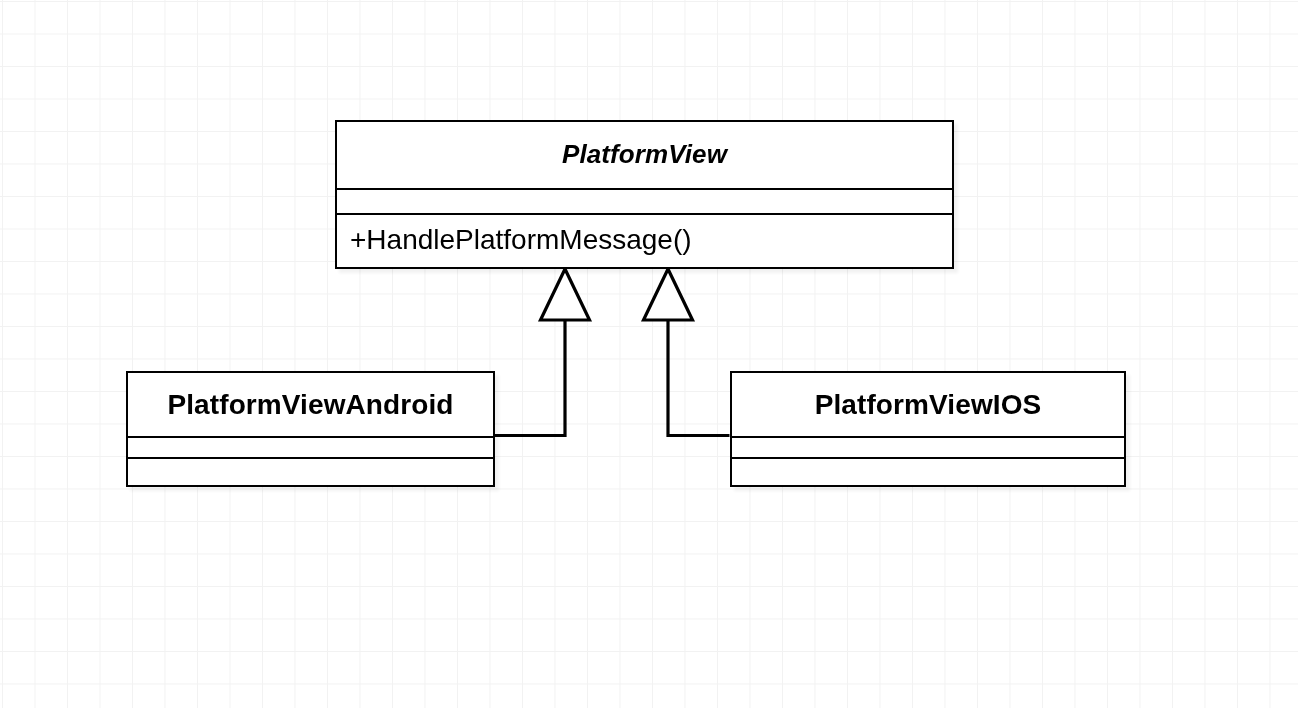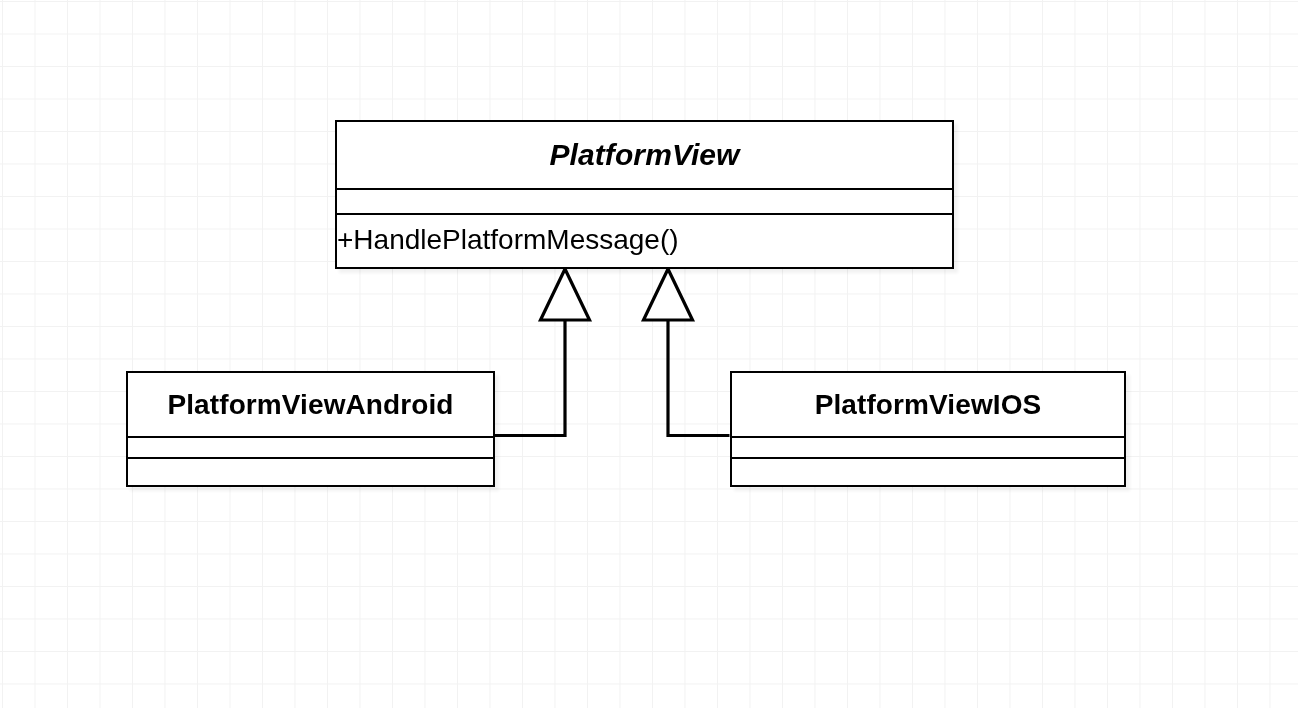--- a/index.html
+++ b/index.html
@@ -70,30 +70,31 @@
 
   
   #class-platformview {
     left: 335px;
     top: 120px;
     width: 619px;
     height: 149px;
   }
   #class-platformview .class-name {
     height: 65.5px;
-    font-size: 30px;
+    font-size: 26px;
     font-weight: bold;
     font-style: italic;
     letter-spacing: 0.1px;
   }
   #class-platformview .attributes-compartment {
     height: 25px;
   }
   #class-platformview .methods-compartment {
     height: 53px;
+    padding-left: 13px;
     font-size: 28px;
     font-weight: normal;
     font-style: normal;
     text-align: center;
   }
 
   
   #class-platformviewandroid {
     left: 126px;
     top: 371px;

